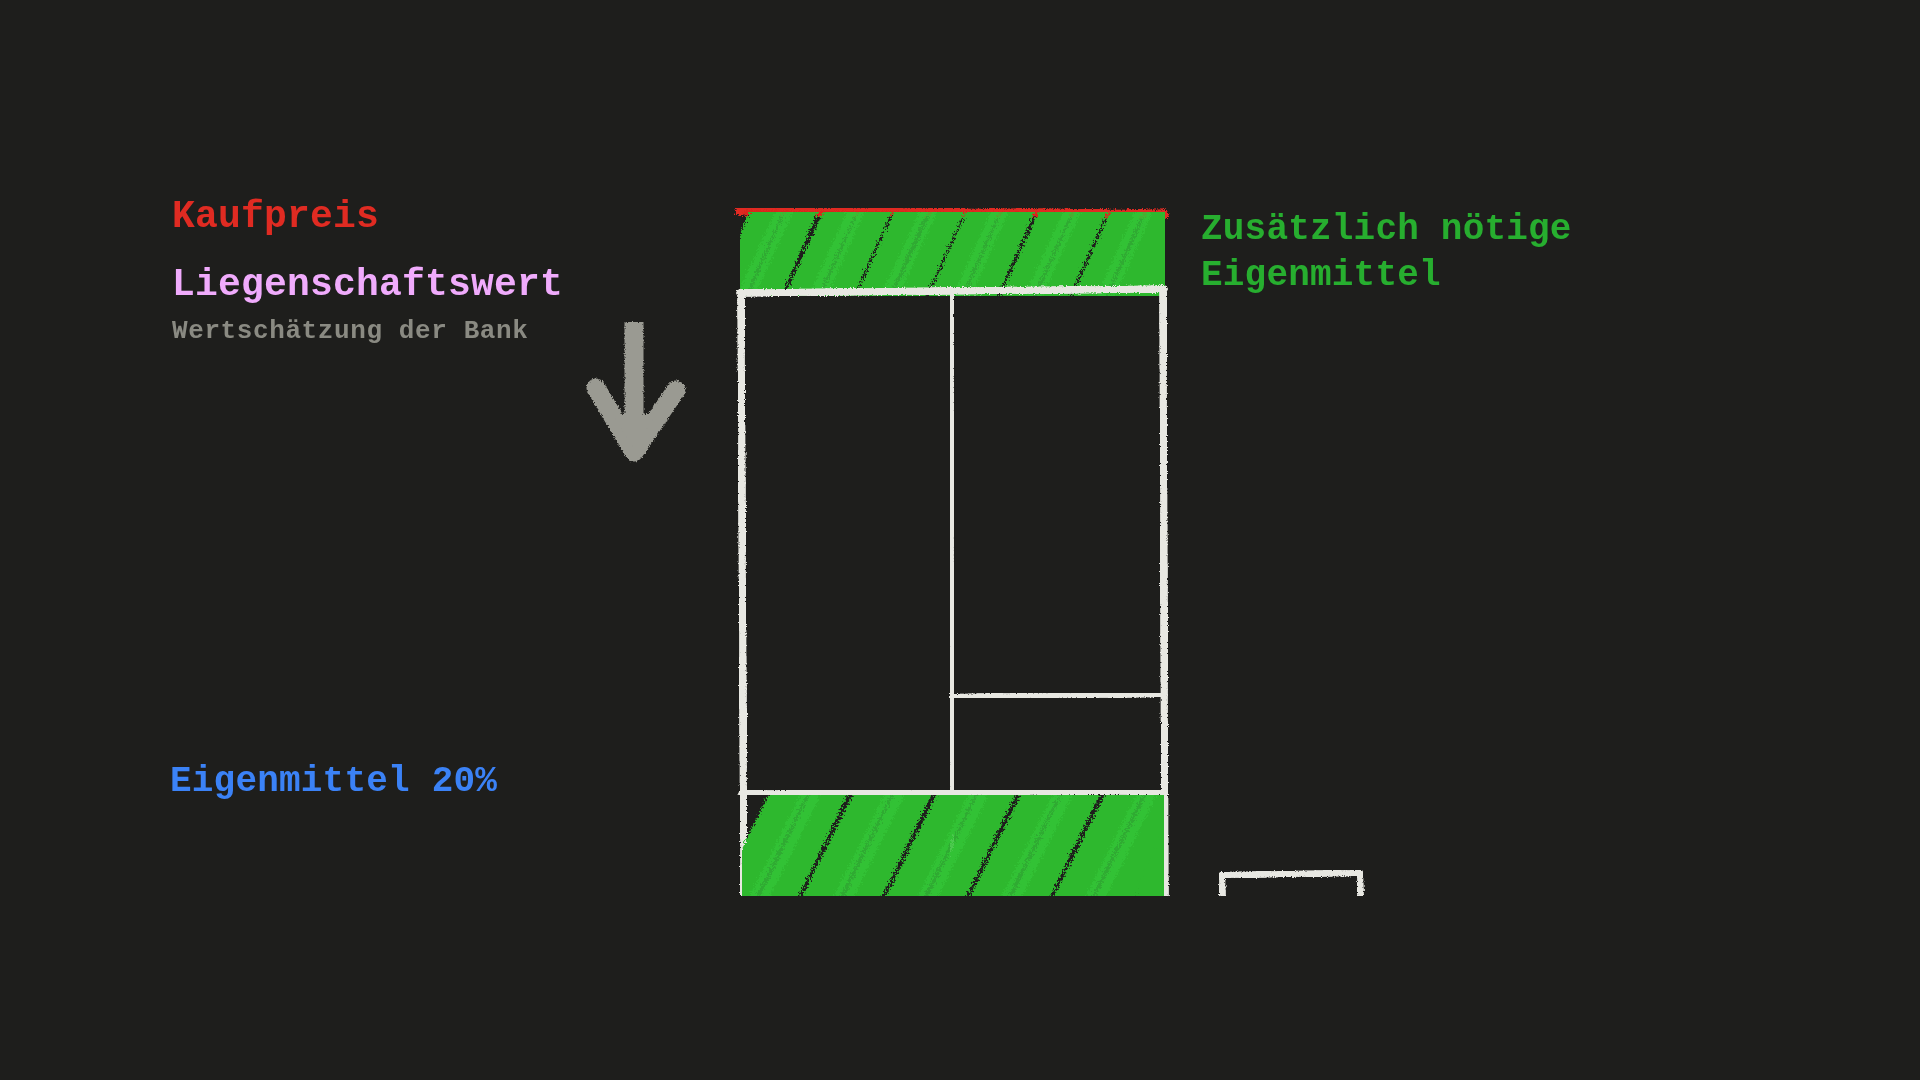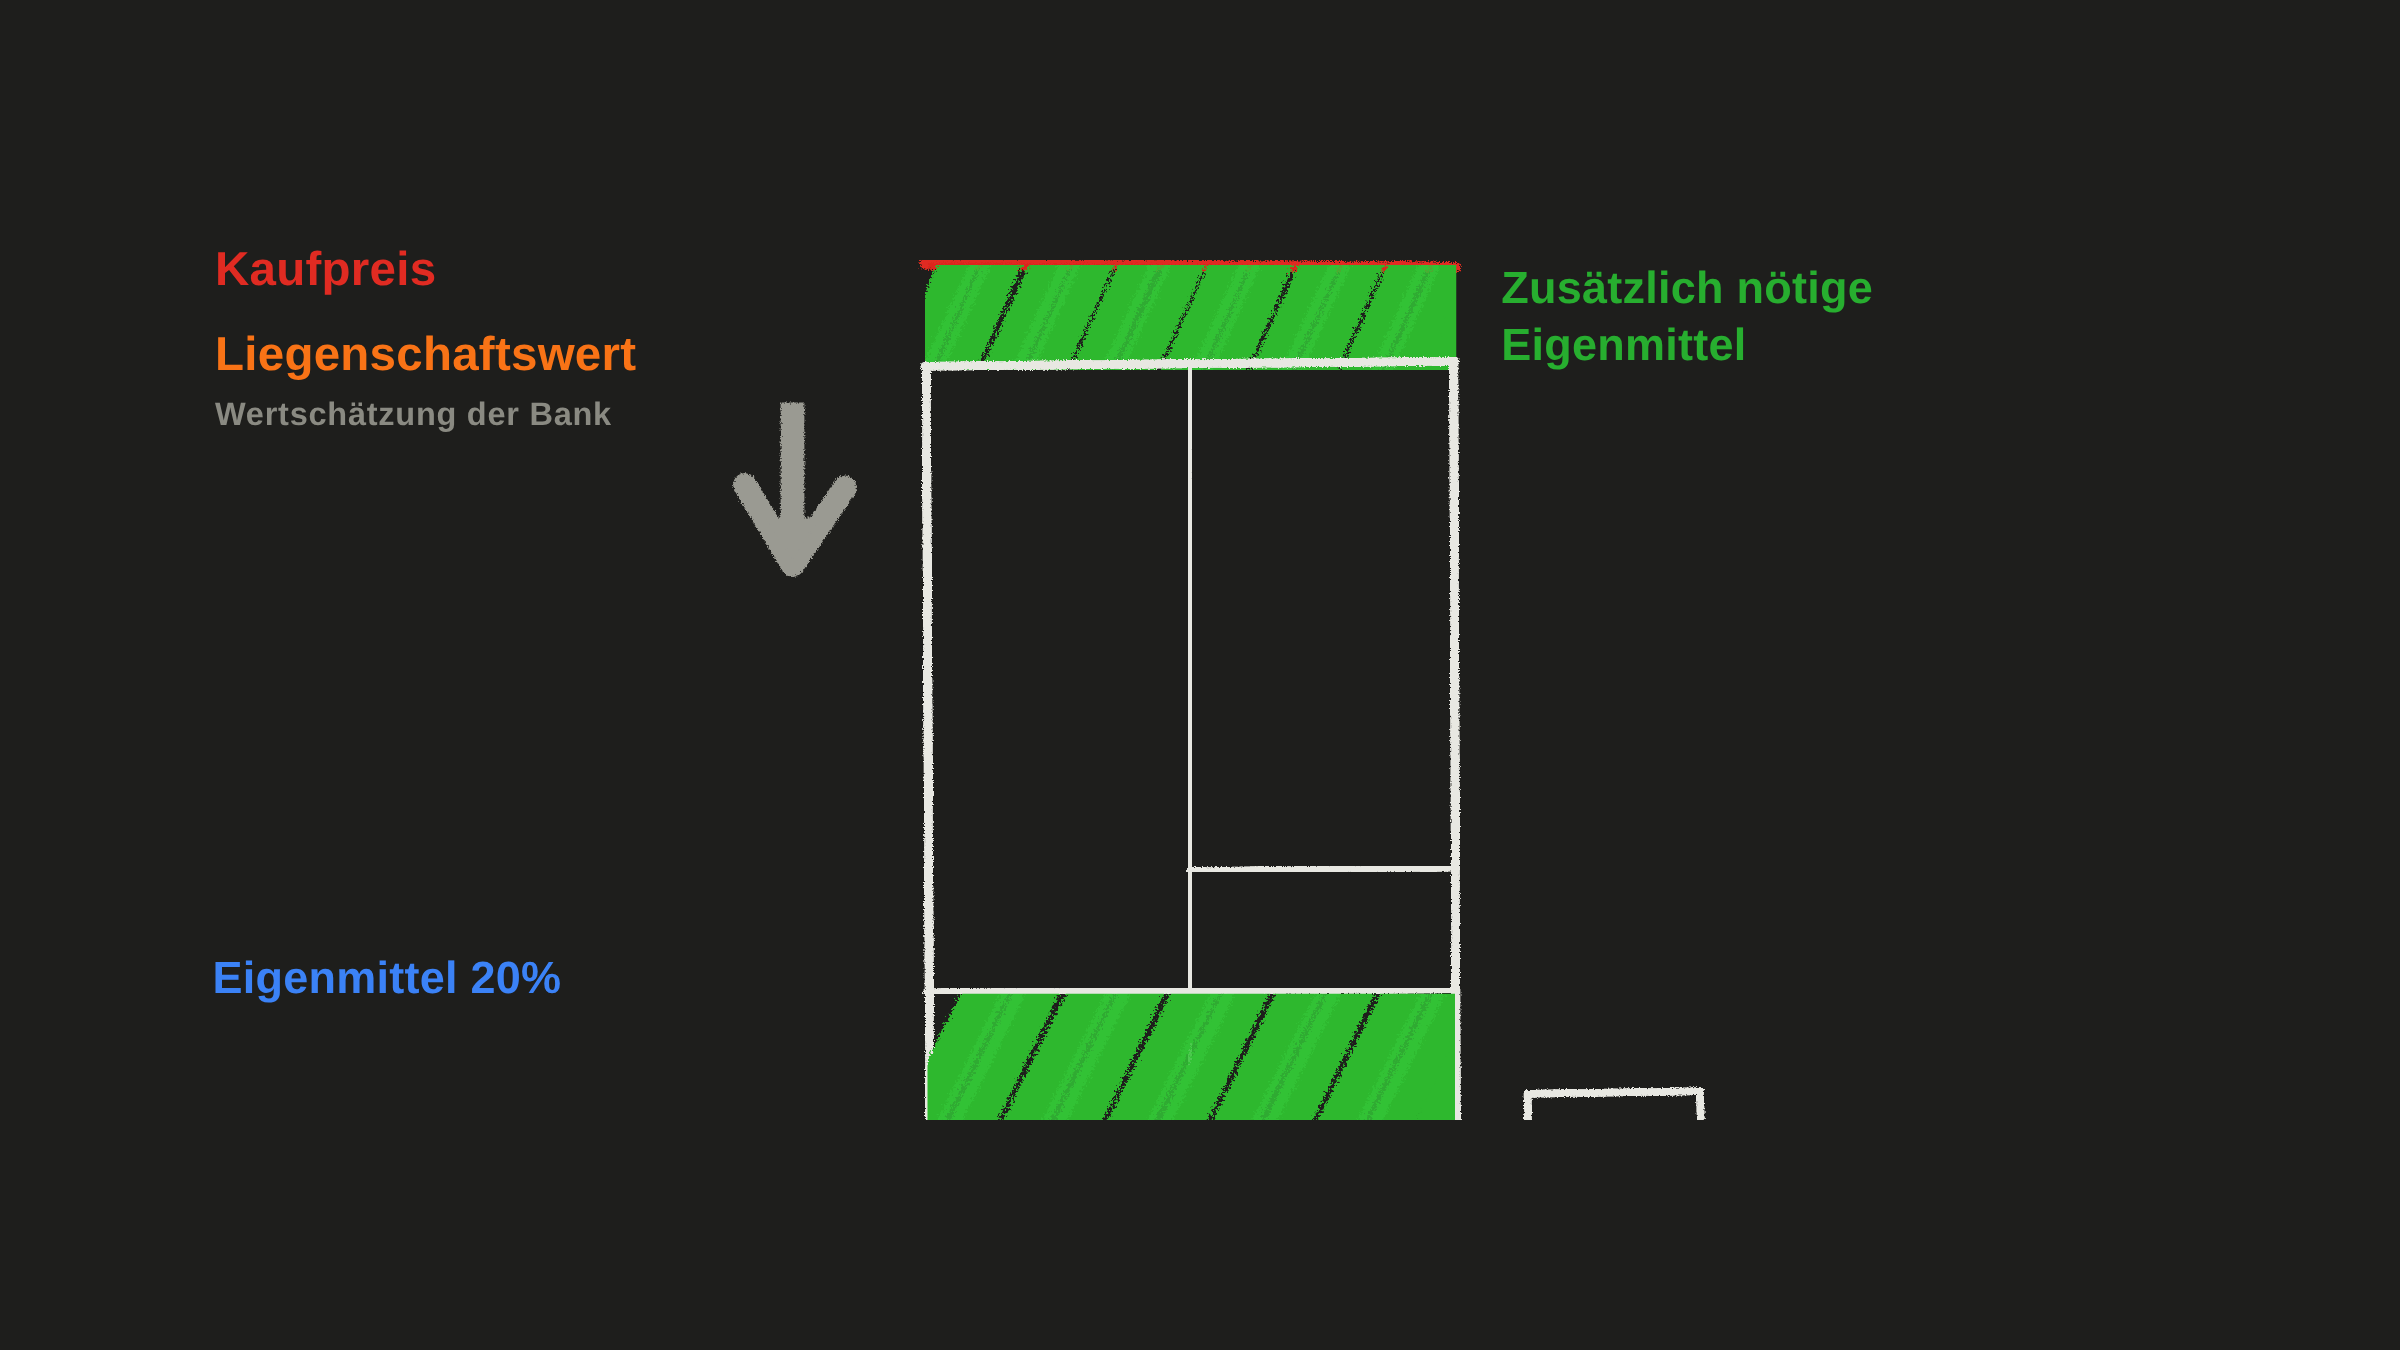--- a/index.html
+++ b/index.html
@@ -6,21 +6,21 @@
     margin: 0;
     padding: 0;
     background: #1e1e1c;
   }
   #stage {
     position: relative;
     width: 1920px;
     height: 896px;
     background: #1e1e1c;
     overflow: hidden;
-    font-family: Liberation Sans, sans-serif;
+    font-family: Liberation Mono, monospace;
     -webkit-font-smoothing: antialiased;
   }
 
   
   .lbl {
     position: absolute;
     font-weight: bold;
     white-space: nowrap;
     letter-spacing: 0.2px;
     line-height: 1.08;
@@ -28,21 +28,21 @@
   #label-kaufpreis {
     left: 172px;
     top: 196px;
     font-size: 38px;
     color: #e02b22;
   }
   #label-liegenschaftswert {
     left: 172px;
     top: 264px;
     font-size: 38px;
-    color: #f97316;
+    color: #f0abfc;
   }
   #label-wertschaetzung {
     left: 172px;
     top: 317px;
     font-size: 26px;
     color: #8a8a82;
     letter-spacing: 0.6px;
   }
   #label-zusaetzlich {
     left: 1201px;

